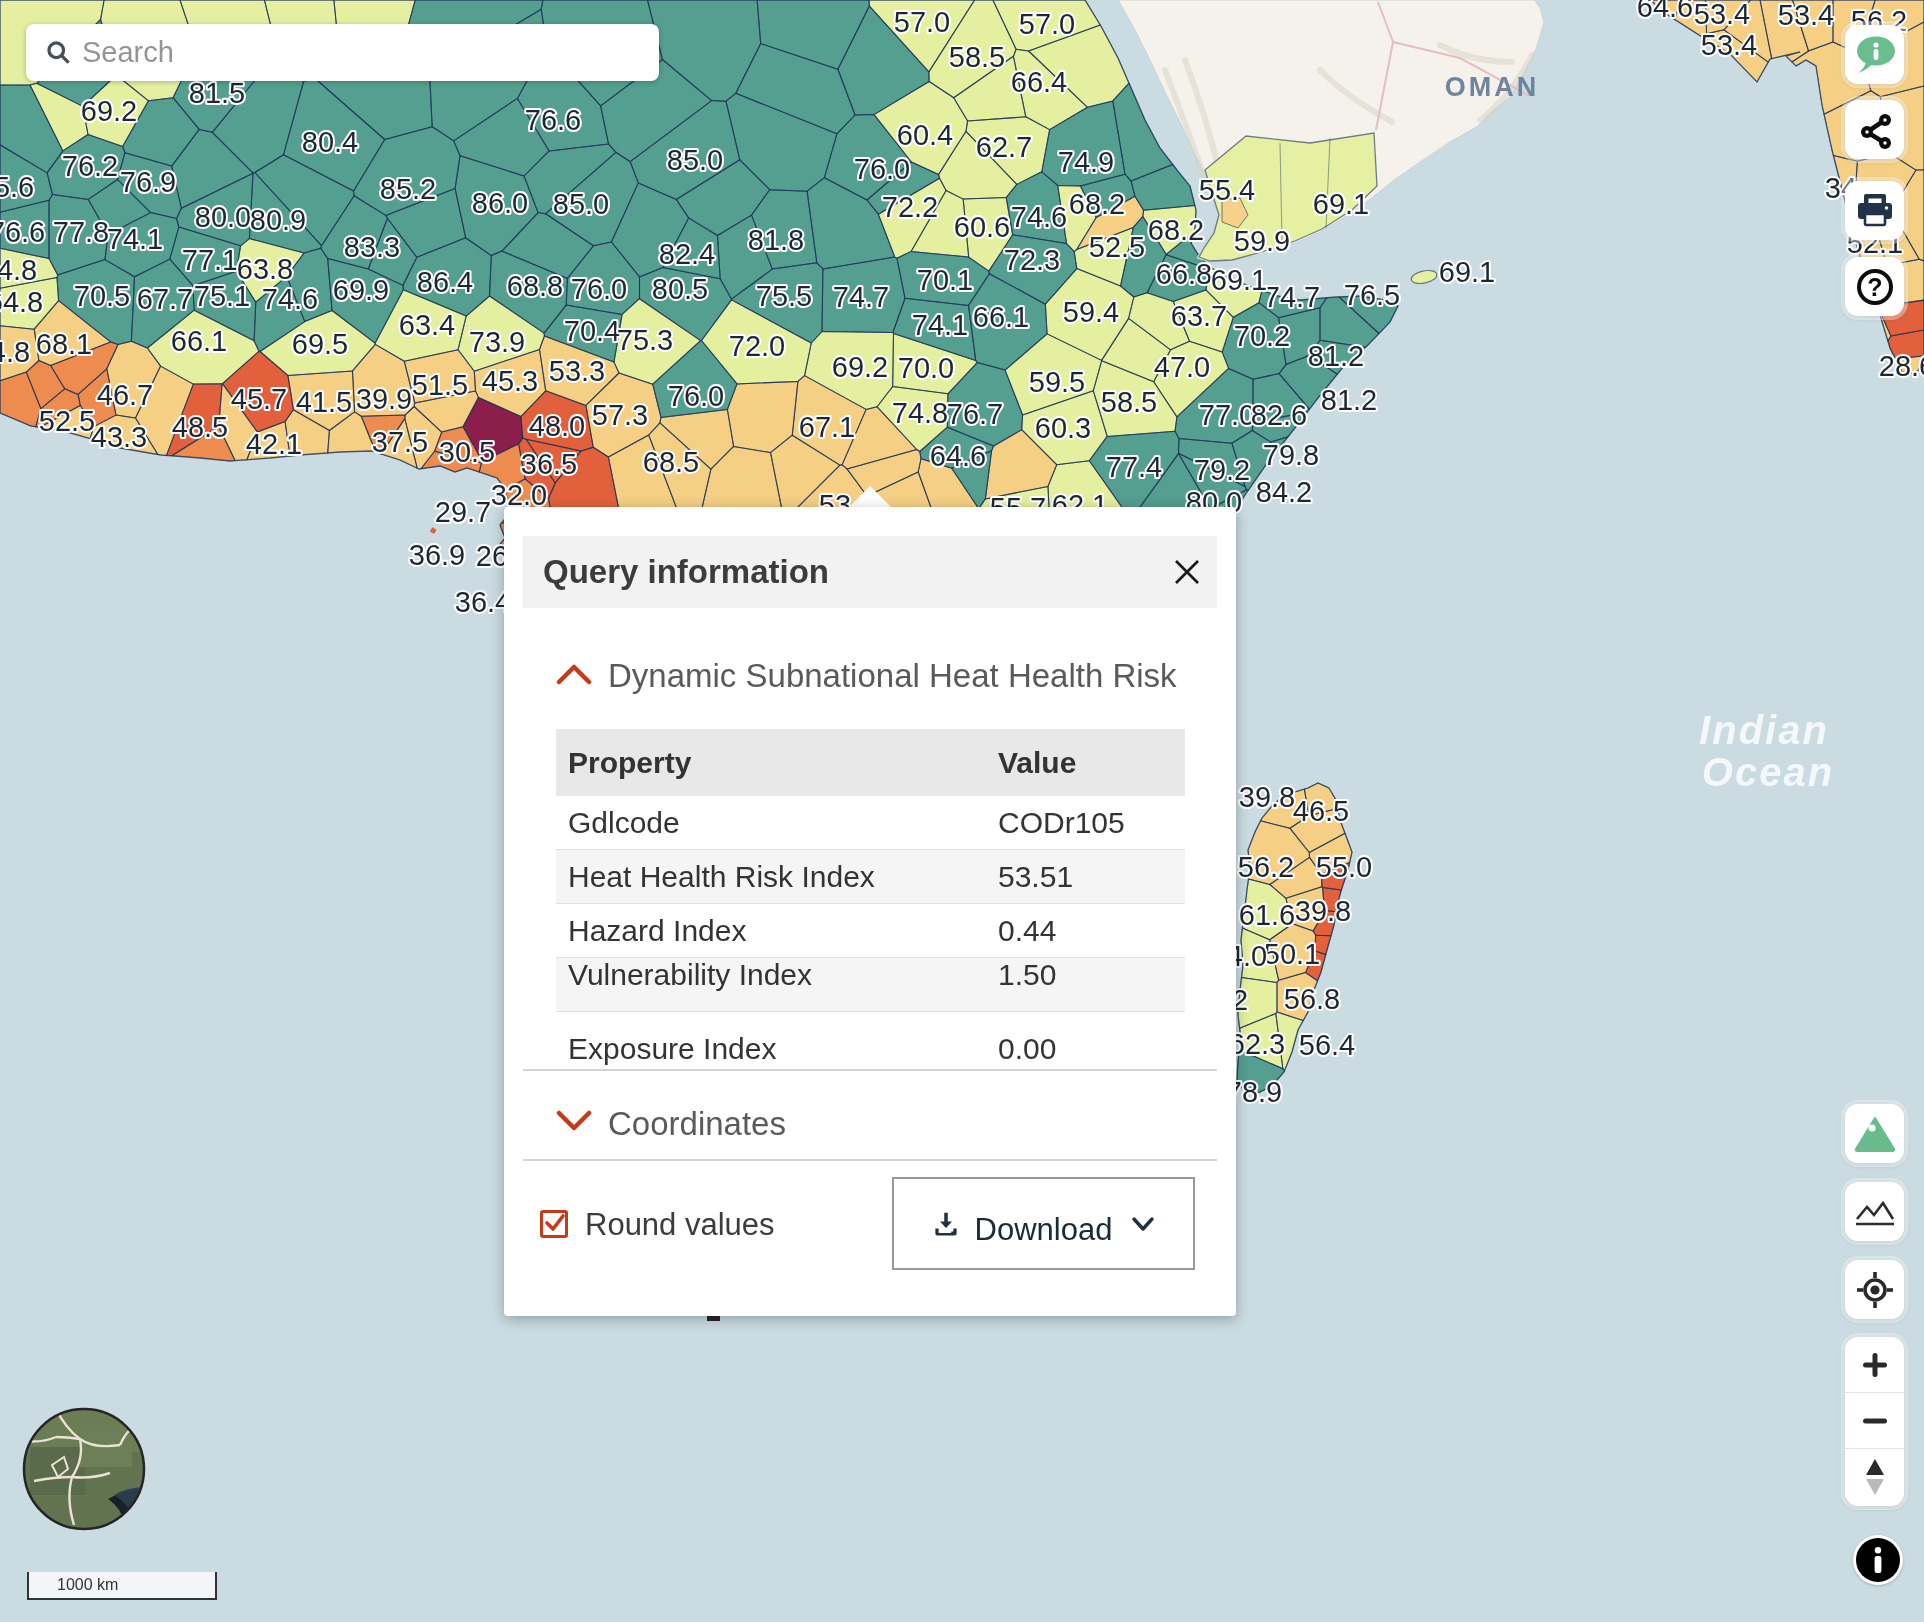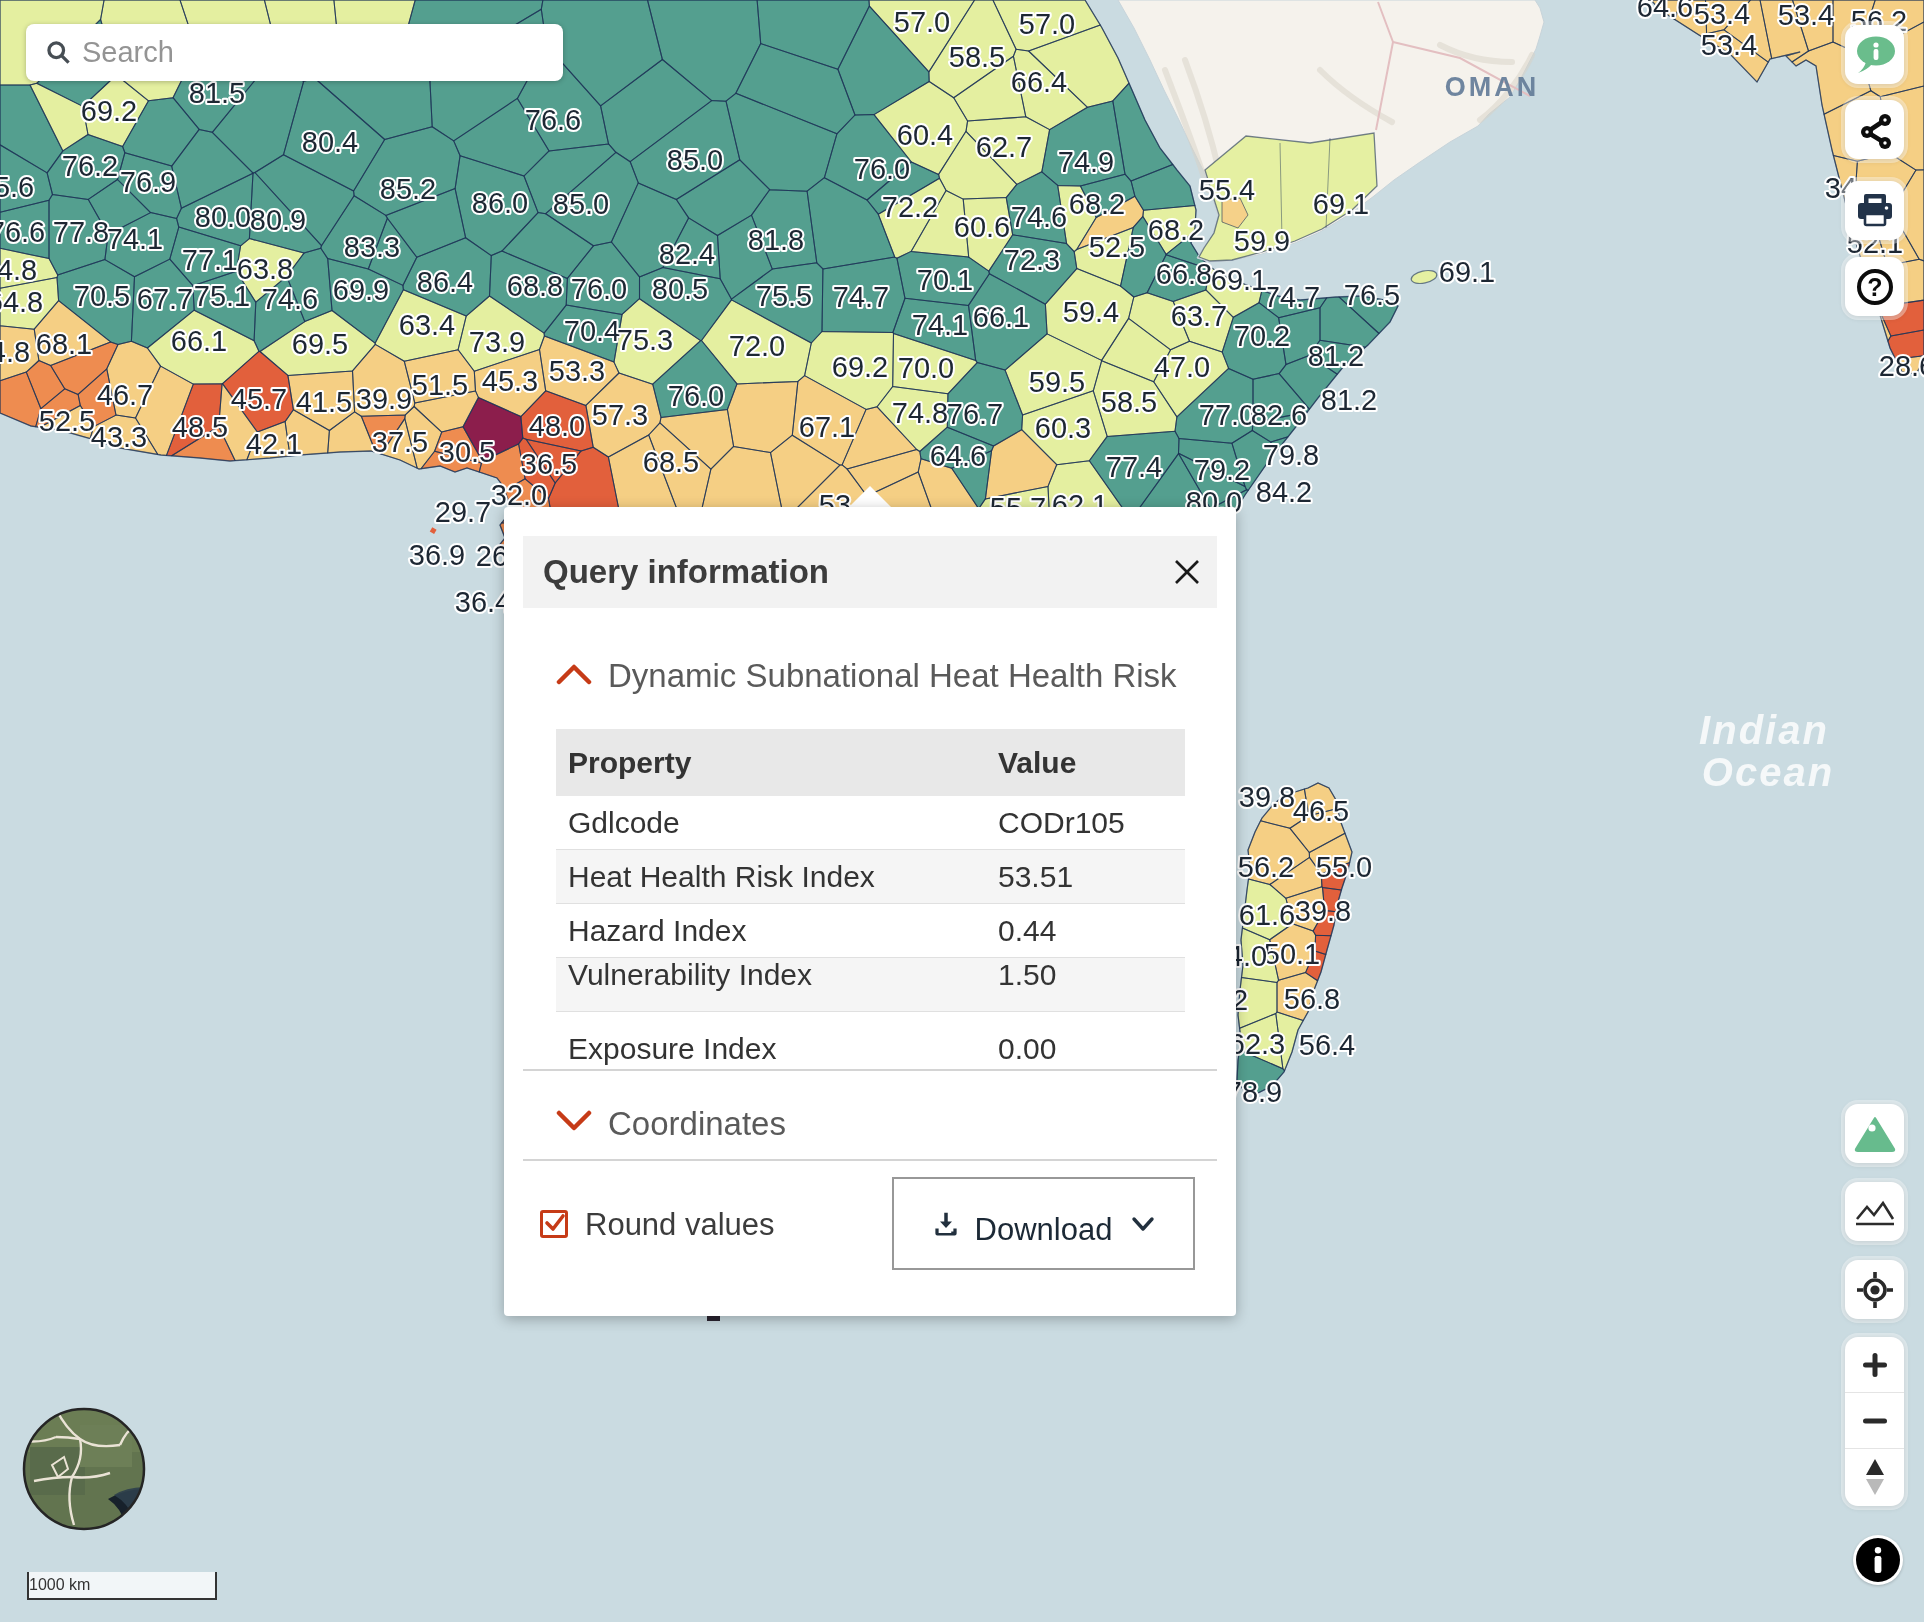--- a/index.html
+++ b/index.html
@@ -650,21 +650,21 @@
 <text x="1907" y="376">28.6</text>
       </g>
  <text x="1492" y="96" font-size="27" font-weight="bold" fill="#68809b" letter-spacing="3" text-anchor="middle" opacity="0.95">OMAN</text>
  <g font-size="40" font-style="italic" font-weight="bold" fill="#ffffff" fill-opacity="0.8" text-anchor="middle" letter-spacing="2">
   <text x="1764" y="744">Indian</text>
         <text x="1768" y="786">Ocean</text>
  </g>
 </svg>
 
 
-<div style="position:absolute;left:26px;top:24px;width:537px;height:57px;background:#fff;border-radius:8px;box-shadow:0 1px 5px rgba(0,0,0,.25);display:flex;align-items:center">
+<div style="position:absolute;left:26px;top:24px;width:633px;height:57px;background:#fff;border-radius:8px;box-shadow:0 1px 5px rgba(0,0,0,.25);display:flex;align-items:center">
  <svg width="27" height="27" style="margin-left:19px" viewBox="0 0 24 24" fill="none" stroke="#474e54" stroke-width="2.9">
         <circle cx="10" cy="10" r="6.5"></circle>
         <line x1="15" y1="15" x2="21" y2="21"></line>
       </svg>
  <span style="margin-left:10px;font-size:29px;color:#949494">Search</span>
 </div>
 
 
 <div style="position:absolute;left:849px;top:486px;width:0;height:0;border-left:21px solid transparent;border-right:21px solid transparent;border-bottom:21px solid #fff"></div>
 <div style="position:absolute;left:504px;top:507px;width:732px;height:809px;background:#fff;border-radius:4px;box-shadow:0 3px 14px rgba(0,0,0,.28)">
@@ -839,13 +839,13 @@
    <path d="M12 74 Q32 70 50 70"></path>
    <path d="M2 34 Q20 36 34 30"></path>
    <path d="M98 38 Q104 24 114 18"></path>
    <path d="M34 30 Q46 30 58 32"></path>
   </g>
   <path d="M30 58 l12 -8 4 12 -10 8 z" fill="none" stroke="#eae3d5" stroke-width="2"></path>
  </g>
  <circle cx="62" cy="62" r="60" fill="none" stroke="#252525" stroke-width="2.5"></circle>
   </svg>
 
-<div style="position:absolute;left:27px;top:1572px;width:190px;height:28px;background:rgba(255,255,255,.75);border:2px solid #333;border-top:none;font-size:16px;color:#333;line-height:25px;padding-left:0">1000 km</div>
+<div style="position:absolute;left:27px;top:1572px;width:190px;height:28px;background:rgba(255,255,255,.75);border:2px solid #333;border-top:none;font-size:16px;color:#333;line-height:25px;padding-left:28px">1000 km</div>
 
 </body></html>

